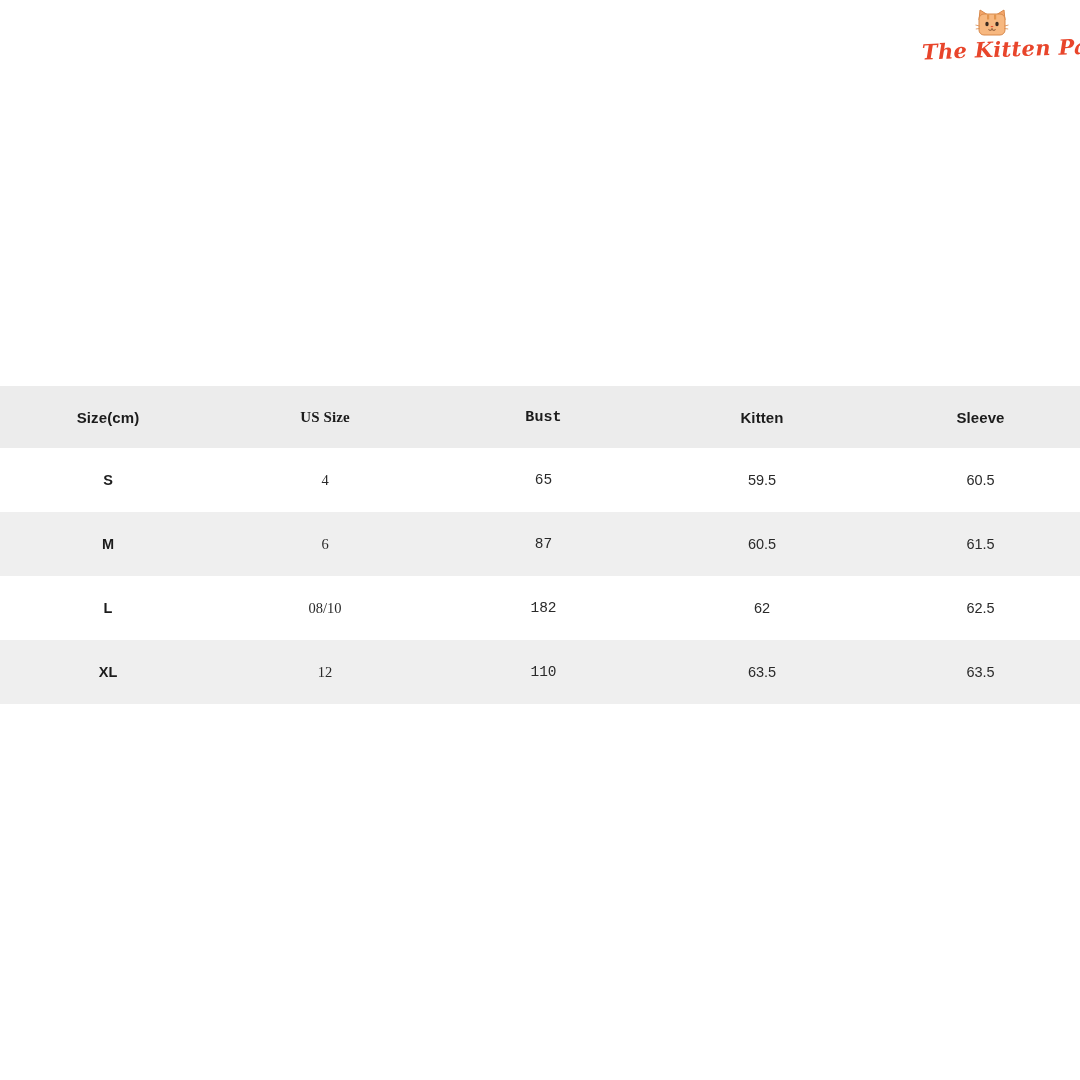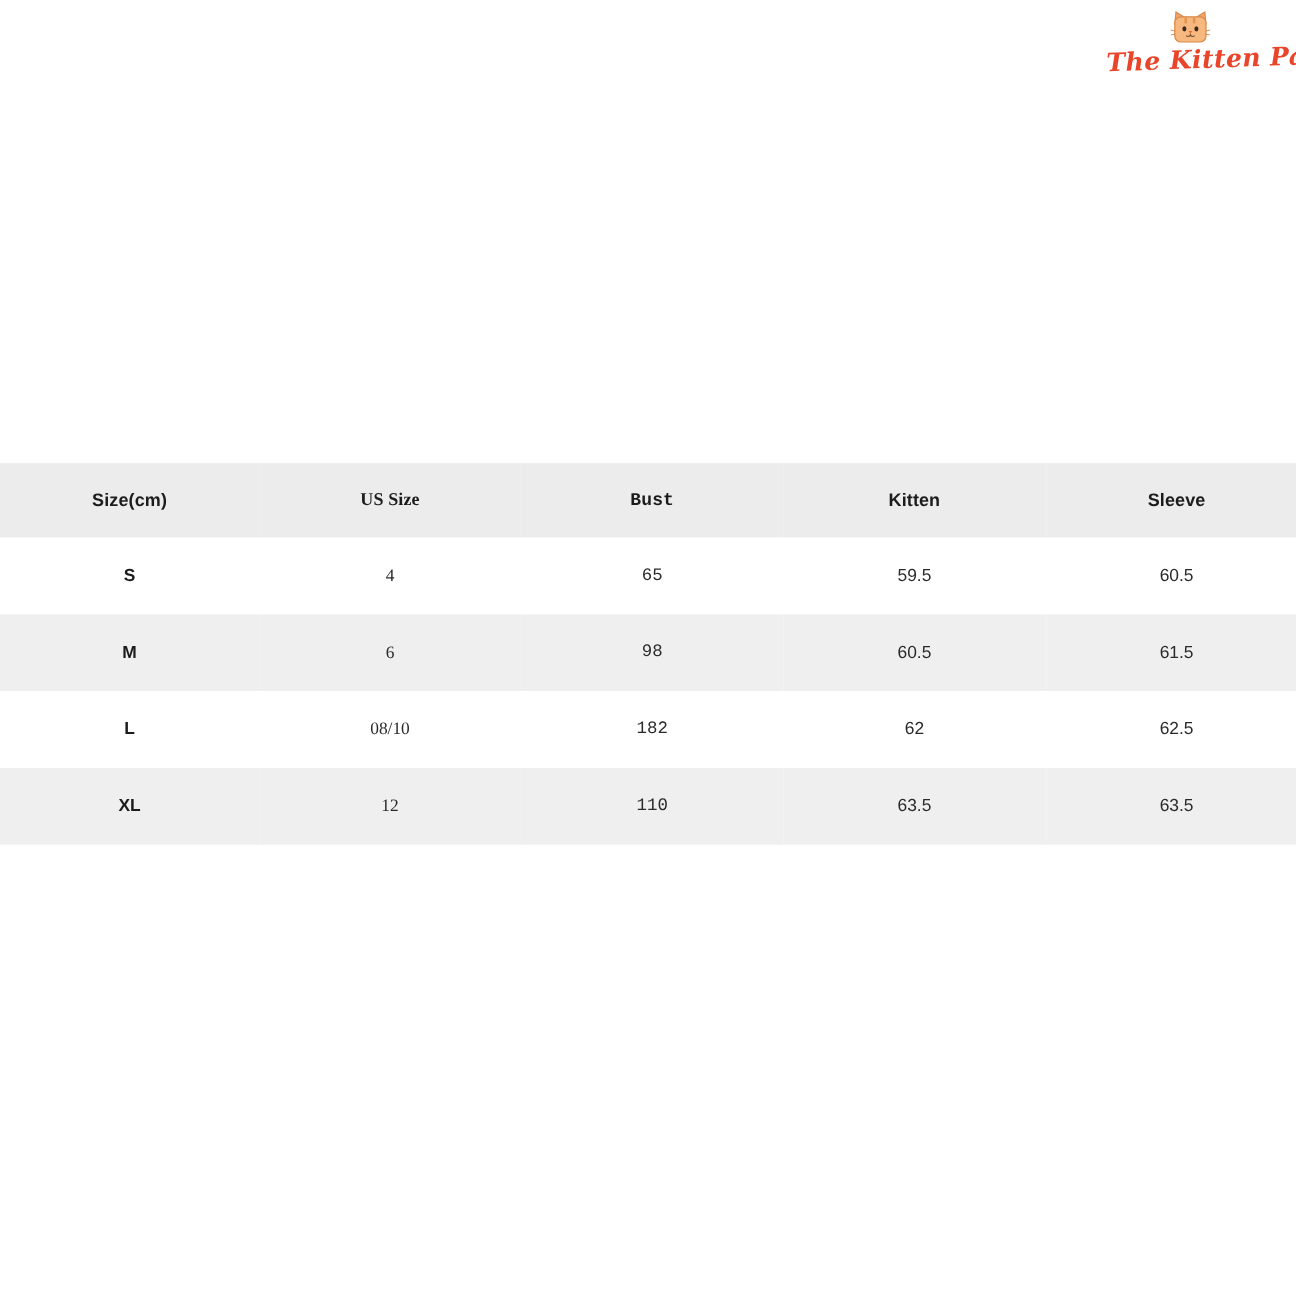--- a/index.html
+++ b/index.html
@@ -135,21 +135,21 @@
       <tr class="row-odd">
         <td class="col-0 size-label">S</td>
         <td class="col-1">4</td>
         <td class="col-2">65</td>
         <td class="col-3">59.5</td>
         <td class="col-4">60.5</td>
       </tr>
       <tr class="row-even">
         <td class="col-0 size-label">M</td>
         <td class="col-1">6</td>
-        <td class="col-2">98</td>
+        <td class="col-2">87</td>
         <td class="col-3">60.5</td>
         <td class="col-4">61.5</td>
       </tr>
       <tr class="row-odd">
         <td class="col-0 size-label">L</td>
         <td class="col-1">08/10</td>
         <td class="col-2">182</td>
         <td class="col-3">62</td>
         <td class="col-4">62.5</td>
       </tr>

